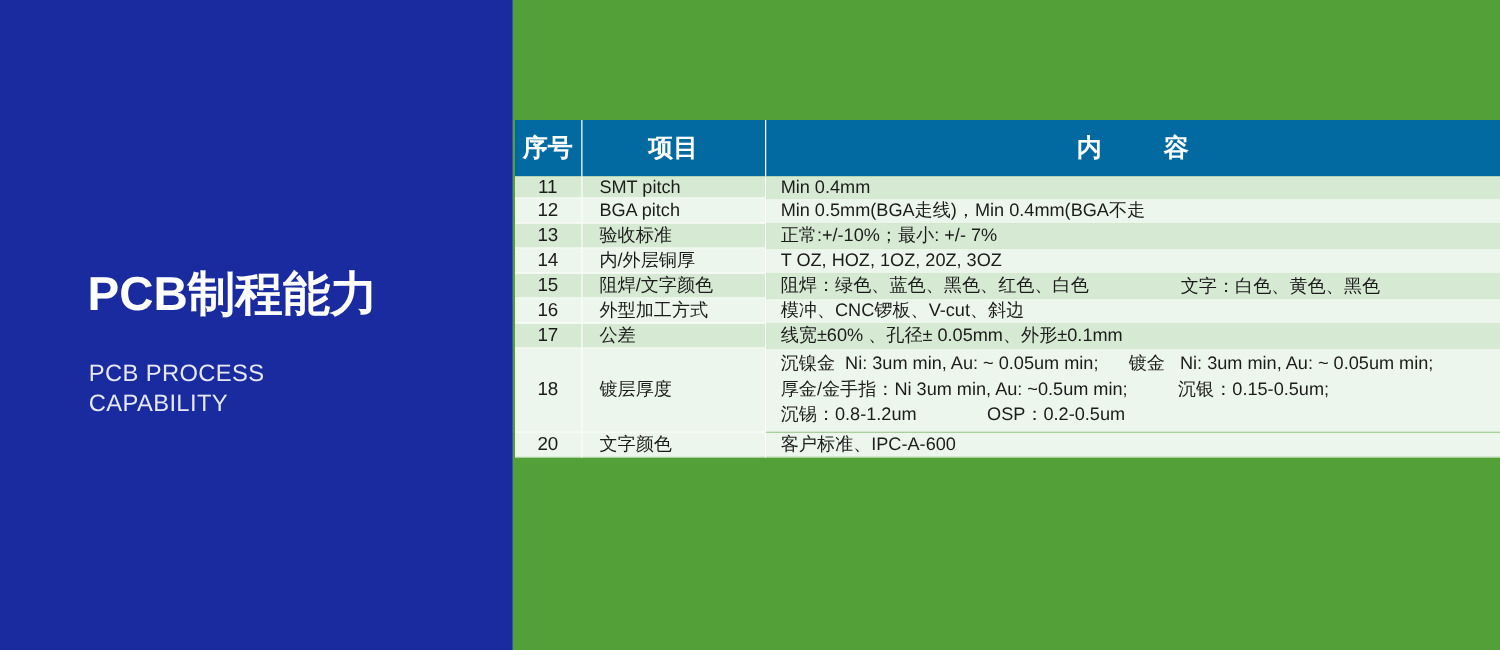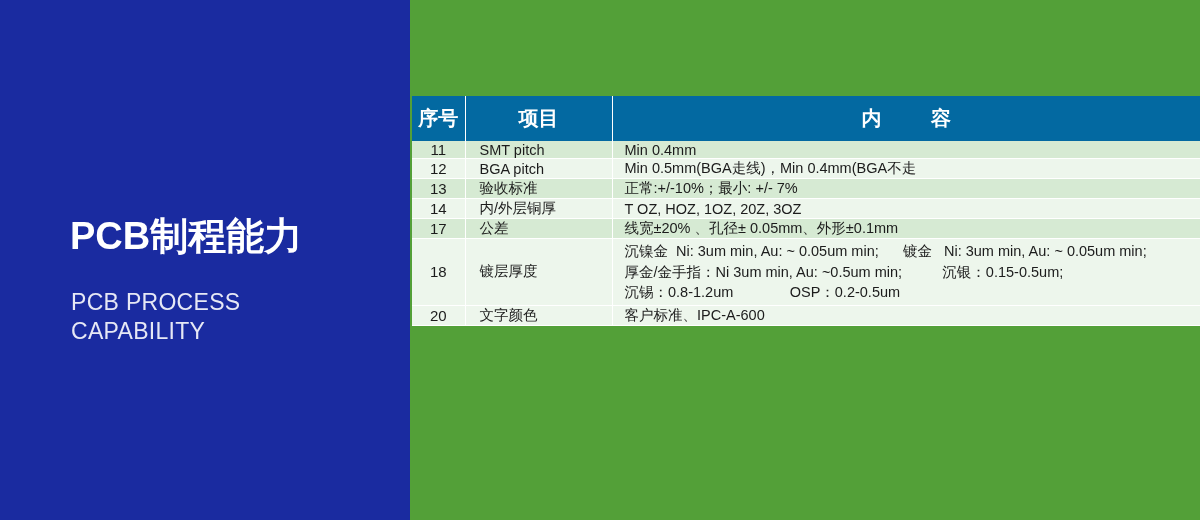--- a/index.html
+++ b/index.html
@@ -33,21 +33,21 @@
     color: #ffffff;
     letter-spacing: 0px;
     white-space: nowrap;
     line-height: 1;
   }
   .panel-subtitle {
     position: absolute;
     left: 71px;
     top: 288px;
     width: 300px;
-    font-size: 23px;
+    font-size: 19px;
     font-weight: normal;
     color: #e6e8f5;
     line-height: 1.28;
     letter-spacing: 0.3px;
   }
   .panel-sub-line { display: block; }
 
   
   .green-panel {
     position: absolute;
@@ -189,23 +189,36 @@
           <td class="seq">13</td>
           <td class="item">验收标准</td>
           <td class="desc">正常:+/-10%；最小: +/- 7%</td>
         </tr>
         <tr class="even">
           <td class="seq">14</td>
           <td class="item">内/外层铜厚</td>
           <td class="desc">T OZ, HOZ, 1OZ, 20Z, 3OZ</td>
         </tr>
         <tr class="odd">
+          <td class="seq">15</td>
+          <td class="item">阻焊/文字颜色</td>
+          <td class="desc">
+            <span>阻焊：绿色、蓝色、黑色、红色、白色</span>
+            <span class="desc-right">文字：白色、黄色、黑色</span>
+          </td>
+        </tr>
+        <tr class="even">
+          <td class="seq">16</td>
+          <td class="item">外型加工方式</td>
+          <td class="desc">模冲、CNC锣板、V-cut、斜边</td>
+        </tr>
+        <tr class="odd">
           <td class="seq">17</td>
           <td class="item">公差</td>
-          <td class="desc">线宽±20% 、孔径± 0.05mm、外形±0.1mm</td>
+          <td class="desc">线宽±60% 、孔径± 0.05mm、外形±0.1mm</td>
         </tr>
         <tr class="even tall">
           <td class="seq">18</td>
           <td class="item">镀层厚度</td>
           <td class="desc">
             <span class="desc-multi">
               <span class="ln">沉镍金  Ni: 3um min, Au: ~ 0.05um min;      镀金   Ni: 3um min, Au: ~ 0.05um min;</span>
               <span class="ln">厚金/金手指：Ni 3um min, Au: ~0.5um min;          沉银：0.15-0.5um;</span>
               <span class="ln">沉锡：0.8-1.2um              OSP：0.2-0.5um</span>
             </span>

